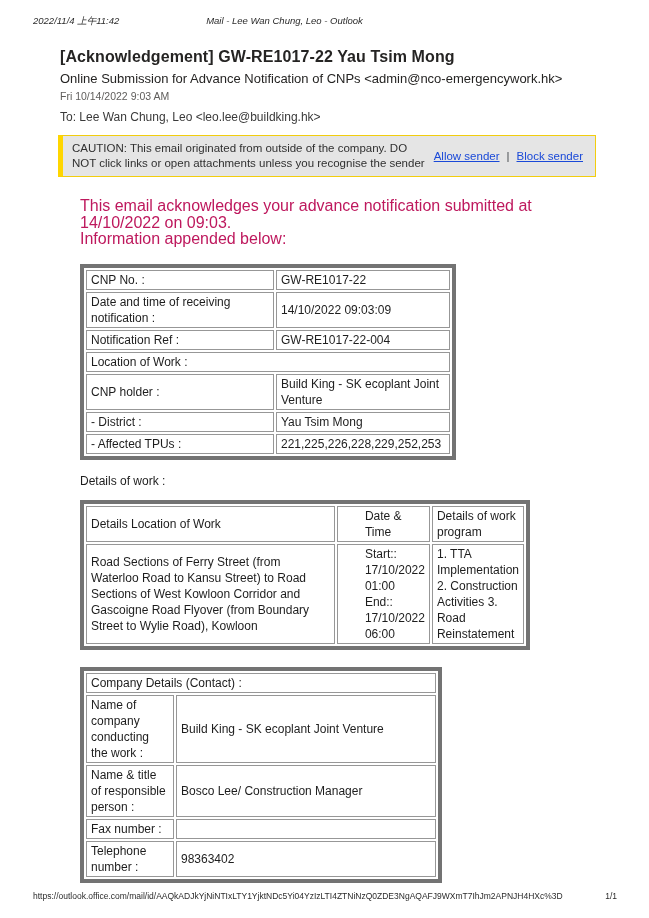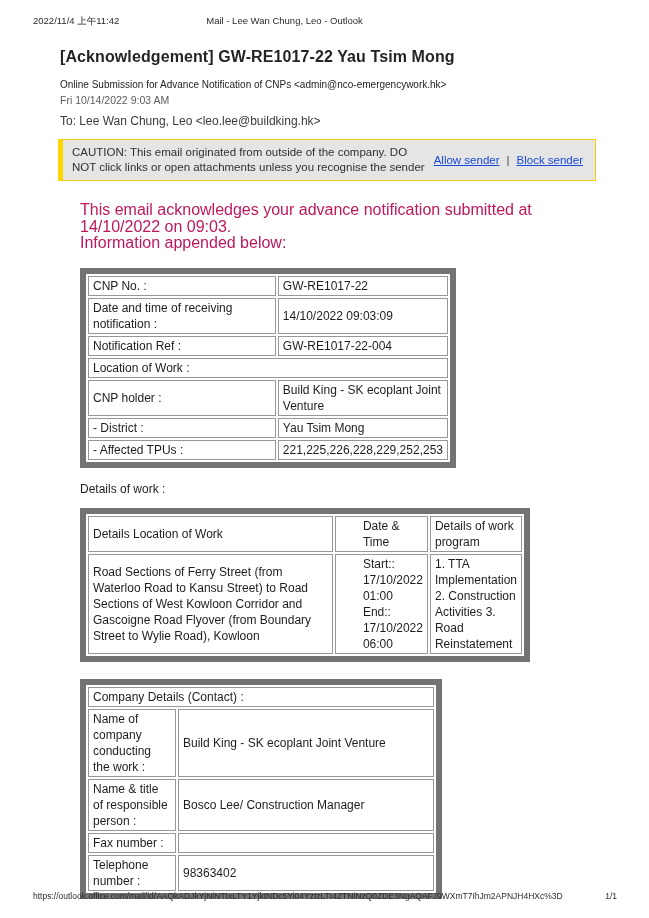--- a/index.html
+++ b/index.html
@@ -8,35 +8,35 @@
     position: relative;
     background: #ffffff;
     font-family: "Liberation Sans", sans-serif;
     color: #1d1d1d;
     overflow: hidden;
   }
 
   
   .print-header {
     position: absolute; top: 15px; left: 0; width: 569px;
-    font-size: 9.5px; color: #2b2b2b;
+    font-size: 9.5px; color: #2b2b2b; font-style: italic;
   }
   .ph-date { position: absolute; left: 33px; top: 0; }
   .ph-title { width: 100%; text-align: center; }
   .print-footer {
     position: absolute; top: 891px; left: 0; width: 649px;
     font-size: 8.5px; color: #2b2b2b;
   }
   .pf-url { position: absolute; left: 33px; top: 0; }
   .pf-page { position: absolute; right: 32px; top: 0; }
 
   
   .email { position: absolute; left: 60px; top: 48px; width: 537px; }
   .subject { font-size: 16px; font-weight: 700; color: #252423; letter-spacing: .1px; }
-  .sender  { margin-top: 13px; font-size: 10px; color: #252423; }
+  .sender  { margin-top: 5px; font-size: 13px; color: #252423; }
   .sent-date { margin-top: 4px; font-size: 10.5px; color: #5f5d5b; }
   .to-line { margin-top: 8px; font-size: 12px; color: #3a3a3a; }
 
   .caution {
     margin-top: 11px; margin-left: -2px; width: 538px;
     display: flex; align-items: center;
     background: #e5e5e5;
     border: 1px solid #f2cd0e;
     border-left: 5px solid #ffd600;
     padding: 5px 12px 5px 9px;
@@ -47,21 +47,21 @@
   .caution-links a { color: #1a49d8; text-decoration: underline; }
   .caution-sep { color: #45494d; margin: 0 7px; }
 
   .message { margin-left: 20px; margin-top: 21px; }
   .intro { font-size: 16px; line-height: 16.5px; color: #be185d; width: 480px; }
 
   
   table.grid {
     border-collapse: separate;
     border-spacing: 2px;
-    border: 6px solid #737373;
+    border: 4px solid #737373;
     background: #ffffff;
   }
   table.grid td {
     border: 1px solid #979797;
     padding: 1px 4px;
     font-size: 12px;
     line-height: 16px;
     color: #1d1d1d;
     vertical-align: middle;
   }

